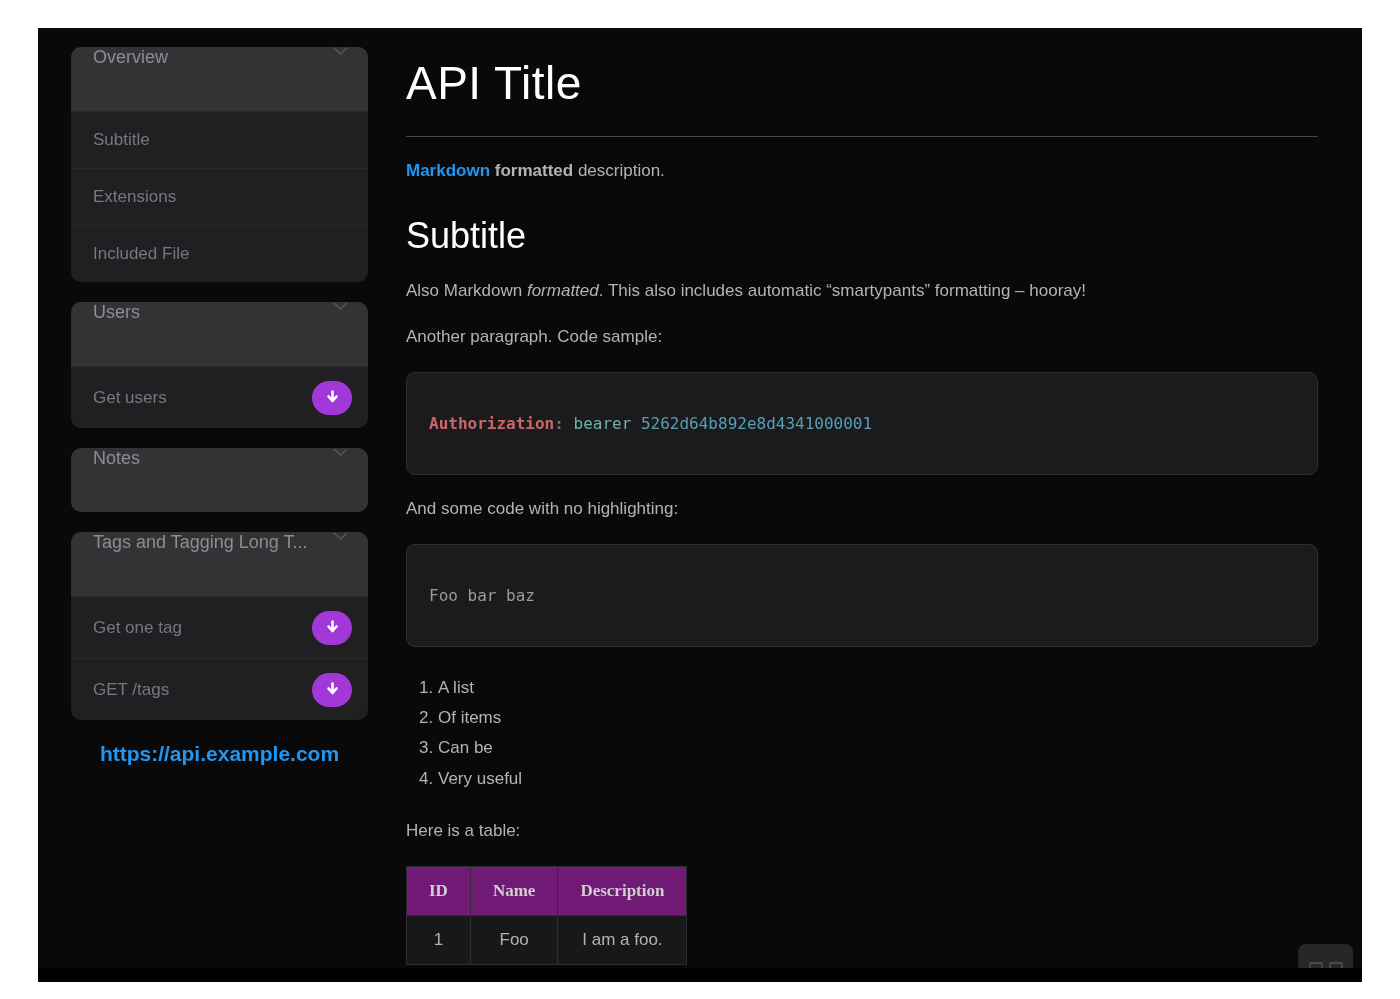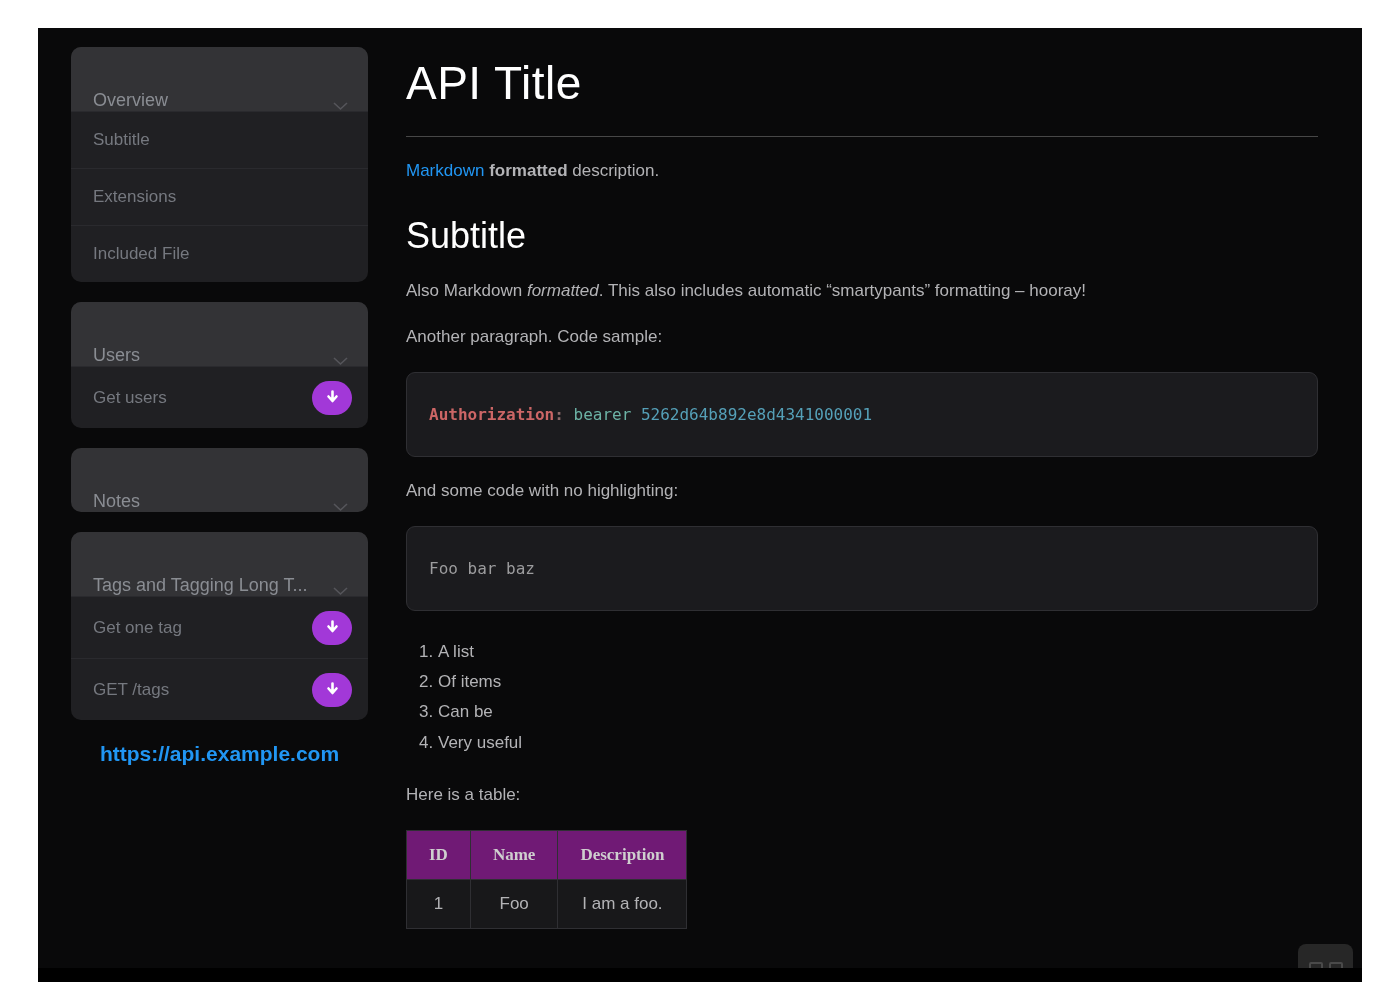--- a/index.html
+++ b/index.html
@@ -10,21 +10,21 @@
   }
   .page {
     position:absolute; left:38px; top:28px; width:1324px; height:954px;
     background:#09090a; overflow:hidden;
   }
 
   
   .sidebar { position:absolute; left:33px; top:19px; width:297px; }
   .nav-group { border-radius:10px; overflow:hidden; margin-bottom:20px; background:#202023; }
   .nav-header {
-    height:64px; background:#333336; display:flex; align-items:flex-end;
+    height:64px; background:#333336; display:flex; align-items:flex-start;
     justify-content:space-between; padding:0 20px 0 22px; color:#8a8d93;
     font-size:18px; cursor:pointer;
   }
   .nav-header .nav-title {
     white-space:nowrap; overflow:hidden; text-overflow:clip; max-width:242px;
   }
   .chev { flex:0 0 auto; margin-left:4px; }
   .nav-item {
     height:57px; display:flex; align-items:center; justify-content:space-between;
     padding:0 16px 0 22px; color:#75787f; font-size:17px;
@@ -38,30 +38,30 @@
   .host-link {
     position:absolute; left:33px; top:714px; width:297px; text-align:center;
     color:#2196f3; font-size:21px; font-weight:bold; text-decoration:none; cursor:pointer;
   }
 
   
   .main { position:absolute; left:368px; top:0; width:912px; color:#b3b3b6; }
   .main h1 { font-size:46px; font-weight:300; color:#ffffff; margin:28px 0 16px; letter-spacing:.5px; }
   .title-divider { border:none; border-top:1px solid #474747; margin:26px 0 0; }
   .main p { font-size:17px; line-height:1.35; margin:23px 0; }
-  .main a.inline-link { color:#2196f3; font-weight:normal; text-decoration:none; cursor:pointer; }
+  .main a.inline-link { color:#2196f3; font-weight:bold; text-decoration:none; cursor:pointer; }
   .main h2 { font-size:36px; font-weight:300; color:#ffffff; margin:32px 0 16px; }
   blockquote {
     border-left:4px solid #4e4e52; margin:26px 0; padding:15px 0 15px 26px;
     color:#737373; font-size:19px;
   }
   blockquote p { margin:0; font-size:19px; }
   pre.code {
     background:#1b1b1e; border:1px solid #2f2f33; border-radius:9px;
-    padding:32px 22px; margin:20px 0; font-size:16px;
+    padding:41px 22px; margin:20px 0; font-size:16px;
     font-family:"DejaVu Sans Mono", monospace; color:#9c9c9e; overflow:hidden;
   }
   pre.code code { font-family:"DejaVu Sans Mono", monospace; }
   .tok-attr { color:#cc6666; font-weight:bold; }
   .tok-punct { color:#8c6a6a; font-weight:bold; }
   .tok-bearer { color:#6cb2a5; }
   .tok-hash { color:#55a0b8; }
   ol.md-list { margin:26px 0; padding-left:32px; font-size:17px; line-height:1.78; color:#b3b3b6; }
   table.md-table { border-collapse:collapse; margin-top:14px; font-size:17px; }
   table.md-table th, table.md-table td {

